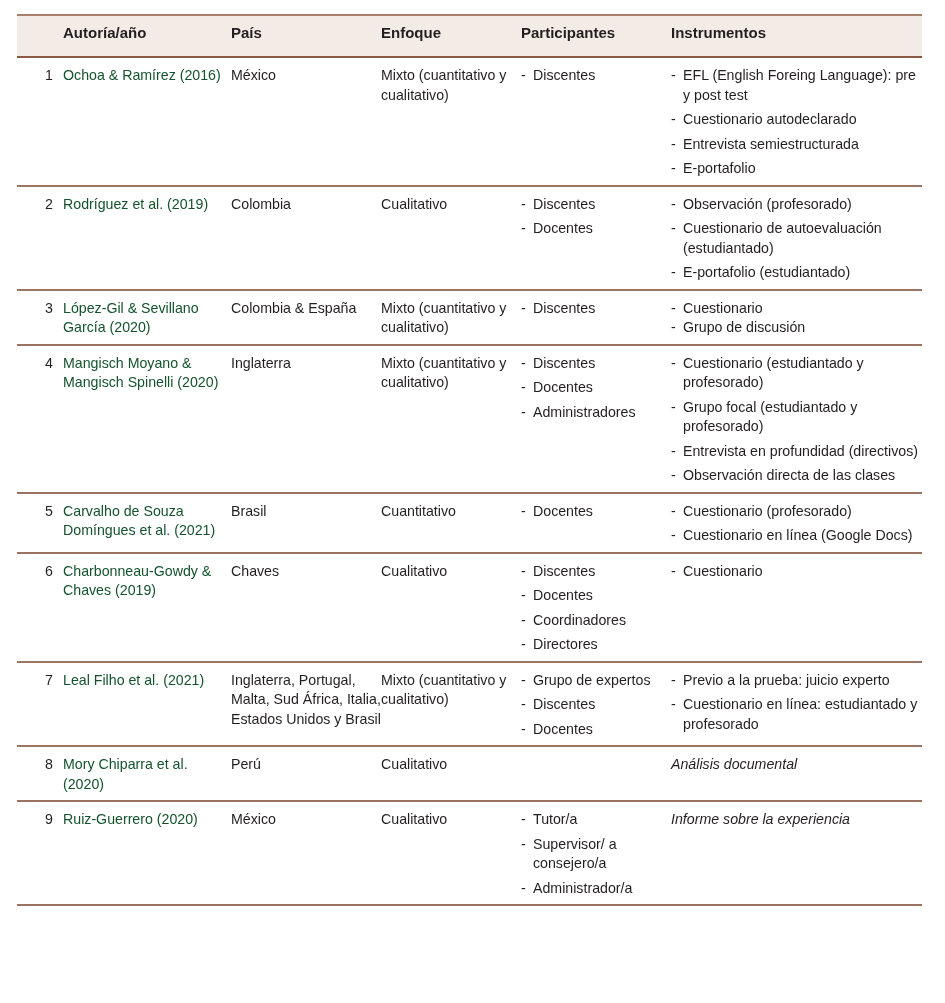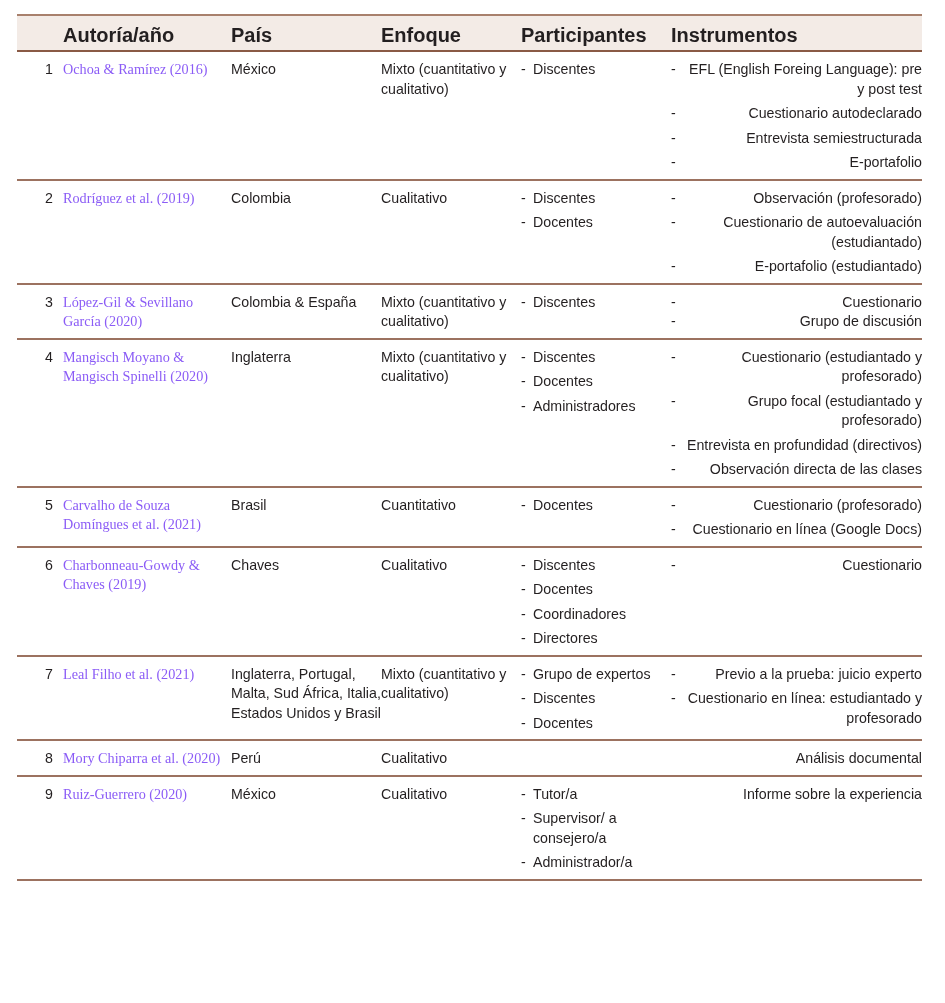--- a/index.html
+++ b/index.html
@@ -1,34 +1,34 @@
 <!DOCTYPE html>
 <html><head>
 <meta charset="utf-8">
 <style>
   html, body { margin:0; padding:0; background:#ffffff; }
   body { width:945px; height:1003px; overflow:hidden; font-family:"Liberation Sans", sans-serif; color:#231f20; font-size:14.2px; }
   .tbl { position:absolute; left:17px; top:14px; width:905px; border-collapse:collapse; }
-  .tbl th { background:#f3ebe6; text-align:left; font-weight:bold; font-size:20px; padding:8px 0 3px 0; border-top:2px solid #a8806c; border-bottom:2px solid #8a5a45; }
+  .tbl th { background:#f3ebe6; text-align:left; font-weight:bold; font-size:15px; padding:8px 0 15px 0; border-top:2px solid #a8806c; border-bottom:2px solid #8a5a45; }
   .tbl td { vertical-align:top; padding:8px 0 6px 0; border-bottom:2px solid #9c7260; line-height:19.5px; }
   .c-num { width:36px; text-align:right; padding-right:0 !important; }
   .c-num span { display:inline-block; padding-right:0; }
   .c-aut { width:168px; padding-left:10px !important; }
   .c-pais { width:150px; padding-left:0; }
   .c-enf { width:140px; }
   .c-par { width:150px; }
-  .c-ins { width:auto;text-align:right; }
+  .c-ins { width:auto; }
   .tbl th.c-aut { padding-left:36px; }
-  .author { color:#8b5cf6;font-family:Liberation Serif, serif; }
+  .author { color:#14532d; }
   ul.dash { list-style:none; margin:0; padding:0; }
   ul.dash li { position:relative; padding-left:12px; margin-bottom:5px; }
   ul.dash li::before { content:"-"; position:absolute; left:0; top:0; }
   ul.dash.tight li { margin-bottom:0; }
   ul.dash li:last-child { margin-bottom:0; }
-  .plain { display:block; }
+  .plain { display:block;font-style:italic; }
 </style>
 </head>
 <body>
 
 <table class="tbl">
   <thead>
     <tr>
       <th class="c-num"></th>
       <th class="c-aut">Autoría/año</th>
       <th class="c-pais">País</th>

